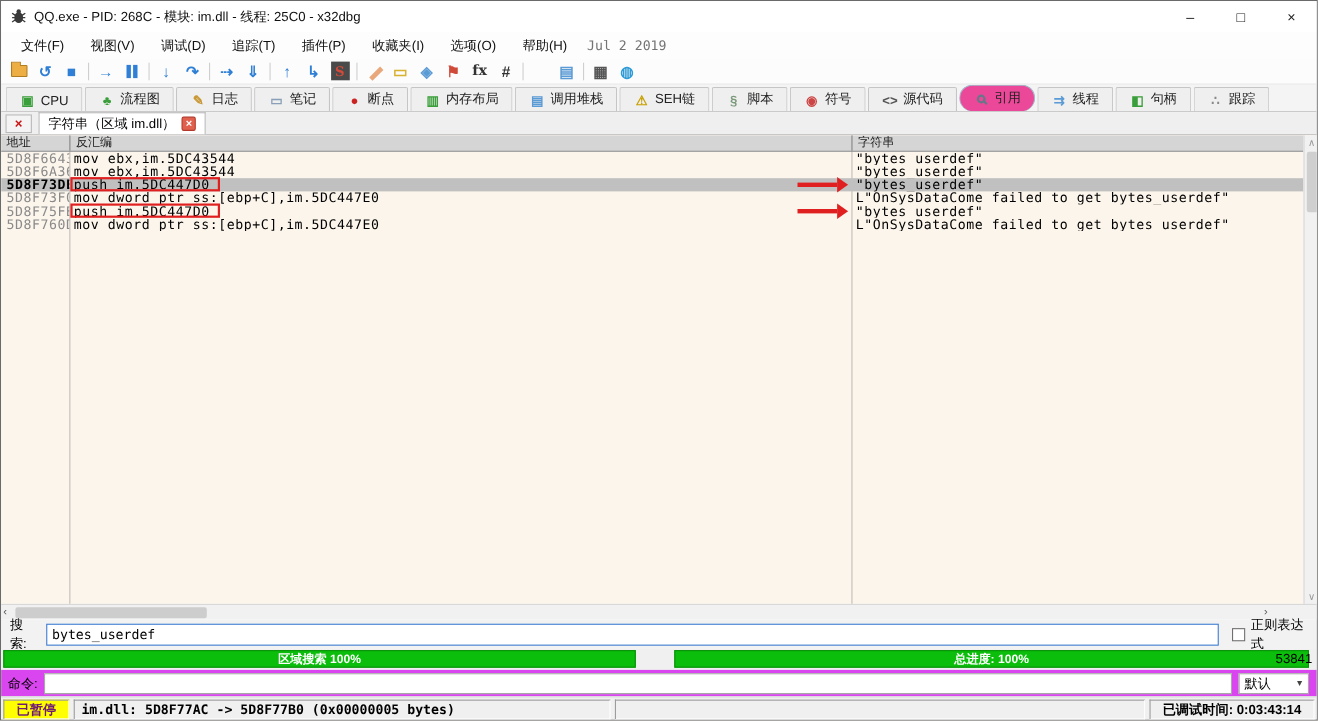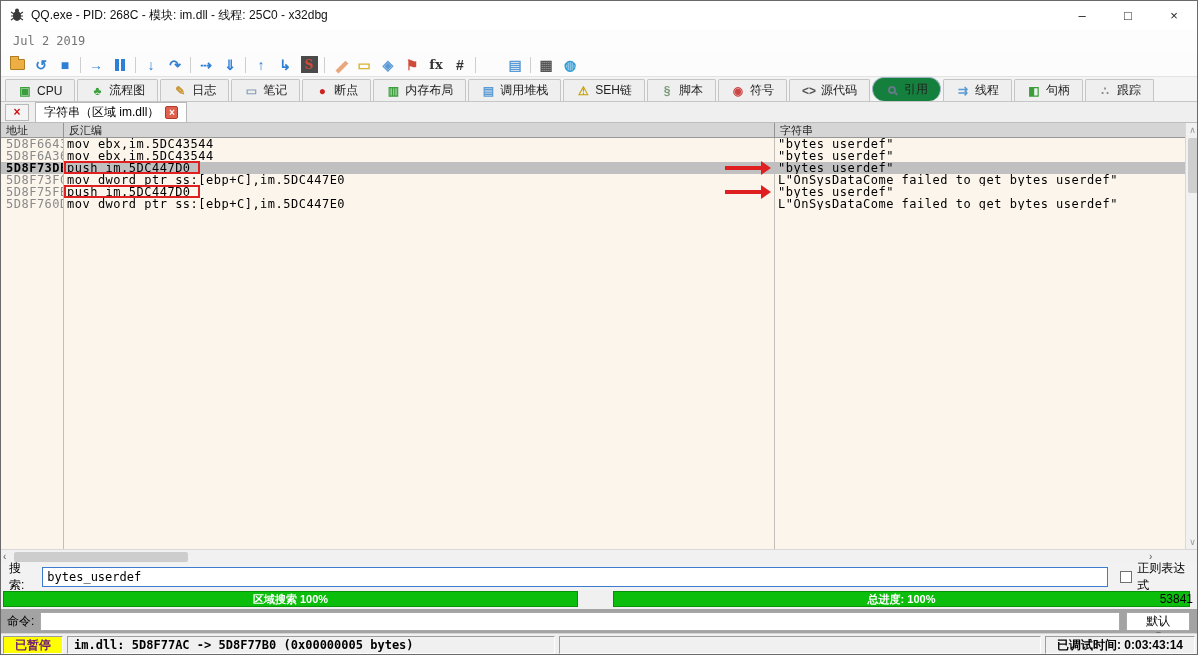--- a/index.html
+++ b/index.html
@@ -25,21 +25,21 @@
   .tsep{width:1px;height:16px;background:#cfcfcf;margin:0 3px;}
   .i-folder{width:15px;height:11px;background:#edaf44;border:1px solid #b07d20;border-radius:1px;position:relative;}
   .i-folder::before{content:'';position:absolute;left:-1px;top:-4px;width:7px;height:3px;background:#edaf44;border:1px solid #b07d20;border-bottom:none;border-radius:1px 1px 0 0;}
   .i-pause{width:10px;height:12px;border-left:4px solid #2f7fd6;border-right:4px solid #2f7fd6;}
   .i-darkS{width:17px;height:17px;background:#4a4a4a;color:#d34a3a;display:flex;align-items:center;justify-content:center;font-weight:bold;font-size:12px;font-family:"DejaVu Serif",serif;}
   .i-rot{transform:rotate(-45deg);}
   .i-italic{font-family:"DejaVu Serif",serif;font-size:13px;}
   
   .tabbar{position:absolute;left:0;top:76px;width:100%;height:25px;background:#f4f4f4;border-bottom:1px solid #c6c6c6;display:flex;align-items:flex-end;padding-left:4px;}
   .tab{height:22px;display:flex;align-items:center;gap:5px;padding:0 12px;border:1px solid #c5c5c5;border-bottom:none;border-radius:2px 2px 0 0;background:#efefef;margin-right:2px;font-size:12px;color:#222;}
-  .tab.active{background:#15803d;border-color:#9fb6c9;height:24px;border-radius:12px;}
+  .tab.active{background:#ec4899;border-color:#9fb6c9;height:24px;border-radius:12px;}
   .tabicon{font-size:12px;font-weight:bold;display:inline-flex;align-items:center;justify-content:center;width:14px;}
   .mag{width:8px;height:8px;border:2px solid #667788;border-radius:50%;position:relative;display:inline-block;}
   .mag::after{content:'';position:absolute;width:5px;height:2px;background:#667788;transform:rotate(45deg);right:-4px;bottom:-2px;}
   
   .subtabbar{position:absolute;left:0;top:101px;width:100%;height:21px;background:#efefef;border-bottom:1px solid #bdbdbd;display:flex;align-items:center;}
   .closeall-btn{width:24px;height:17px;margin:0 6px 0 4px;background:#f4f4f4;border:1px solid #b9b9b9;color:#cc1111;font-weight:bold;font-size:12px;display:flex;align-items:center;justify-content:center;}
   .subtab{height:20px;background:#fff;border:1px solid #b9b9b9;border-bottom:none;display:flex;align-items:center;gap:6px;padding:0 8px;font-size:12px;}
   .subtab-close{width:13px;height:13px;background:#e0604e;border:1px solid #b33a2a;border-radius:2px;color:#fff;font-size:10px;font-weight:bold;display:flex;align-items:center;justify-content:center;line-height:1;}
   
   .table-area{position:absolute;left:0;top:122px;width:1198px;height:426px;background:#fcf5ec;overflow:hidden;}
@@ -72,24 +72,24 @@
   .search-label{margin:0 6px 0 8px;}
   .search-input{width:1068px;height:20px;border:1px solid #3b7bd0;background:#fff;font-family:"DejaVu Sans Mono",monospace;font-size:12px;padding:0 4px;outline:none;}
   .cb{width:12px;height:12px;border:1px solid #707070;background:#fff;margin:0 5px 0 12px;}
   
   .progressrow{position:absolute;left:0;top:589px;width:100%;height:19px;background:#f0f0f0;}
   .pbar{position:absolute;top:1px;height:16px;background:#0cbe0c;border:1px solid #089008;color:#fff;font-size:11px;font-weight:bold;display:flex;align-items:center;justify-content:center;}
   .pbar1{left:2px;width:575px;}
   .pbar2{left:612px;width:577px;}
   .pcount{position:absolute;right:4px;top:2px;font-size:12px;color:#000;}
   
-  .commandrow{position:absolute;left:0;top:608px;width:100%;height:24px;background:#a3a3a3;display:flex;align-items:center;}
+  .commandrow{position:absolute;left:0;top:608px;width:100%;height:24px;background:#d946ef;display:flex;align-items:center;}
   .cmd-label{margin:0 6px 0 6px;}
   .cmd-input{width:1080px;height:19px;border:1px solid #a8a8a8;background:#fff;font-family:"DejaVu Sans Mono",monospace;font-size:12px;padding:0 4px;outline:none;}
-  .cmd-combo{margin-left:6px;width:64px;height:19px;border:1px solid #a8a8a8;background:#fff;display:flex;align-items:center;justify-content:space-between;padding:0 4px;font-size:12px;flex-direction:column;}
+  .cmd-combo{margin-left:6px;width:64px;height:19px;border:1px solid #a8a8a8;background:#fff;display:flex;align-items:center;justify-content:space-between;padding:0 4px;font-size:12px;}
   .combo-arrow{font-size:8px;color:#444;}
   
   .statusbar{position:absolute;left:0;top:632px;width:100%;height:23px;background:#f0f0f0;border-top:1px solid #d5d5d5;}
   .sp{position:absolute;top:2px;height:18px;border:1px solid;border-color:#9c9c9c #fdfdfd #fdfdfd #9c9c9c;display:flex;align-items:center;font-weight:bold;}
   .sp-paused{left:2px;width:60px;background:#ffff00;color:#701a75;font-weight:bold;justify-content:center;}
   .sp-msg{left:66px;width:488px;font-family:"DejaVu Sans Mono",monospace;font-size:12px;padding-left:6px;background:#f0f0f0;}
   .sp-empty{left:558px;width:482px;background:#f0f0f0;}
   .sp-time{left:1044px;width:150px;background:#f0f0f0;justify-content:center;font-size:12px;}
 </style>
 </head>
@@ -107,20 +107,21 @@
     </span>
     <span class="title-text">QQ.exe - PID: 268C - 模块: im.dll - 线程: 25C0 - x32dbg</span>
     <span class="winbtns">
       <span class="winbtn">–</span>
       <span class="winbtn">□</span>
       <span class="winbtn">×</span>
     </span>
   </div>
 
   <div class="menubar">
+    <span class="mitems"><span class="menu-item">文件(F)</span><span class="menu-item">视图(V)</span><span class="menu-item">调试(D)</span><span class="menu-item">追踪(T)</span><span class="menu-item">插件(P)</span><span class="menu-item">收藏夹(I)</span><span class="menu-item">选项(O)</span><span class="menu-item">帮助(H)</span></span>
     <span class="menu-date">Jul 2 2019</span>
   </div>
 
   <div class="toolbar">
       <span class="ticon">
         <span class="i-folder"></span>
       </span>
       <span class="ticon" style="color: rgb(47, 127, 214);">↺</span>
       <span class="ticon" style="color: rgb(47, 127, 214);">■</span>
       <span class="tsep"></span>

